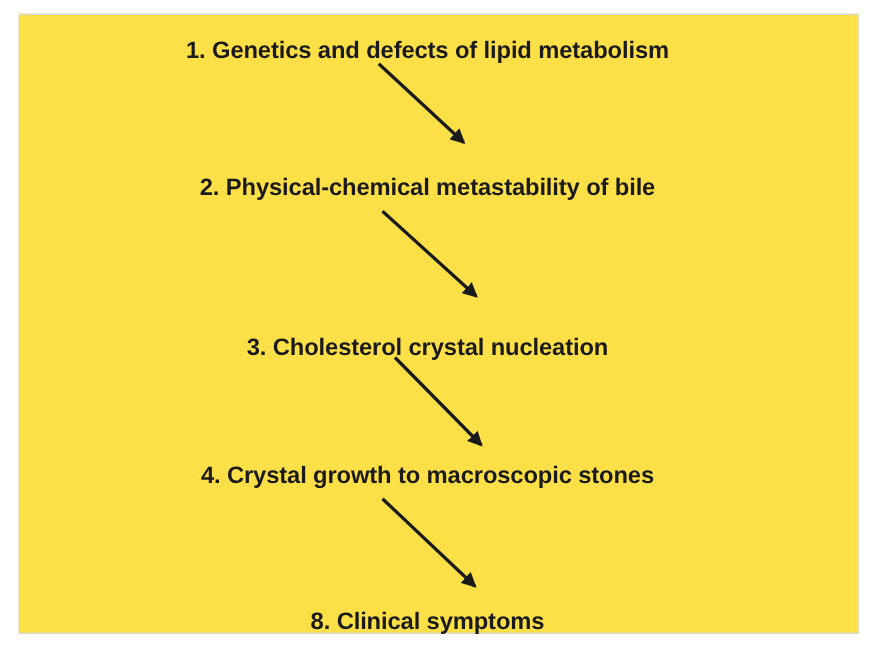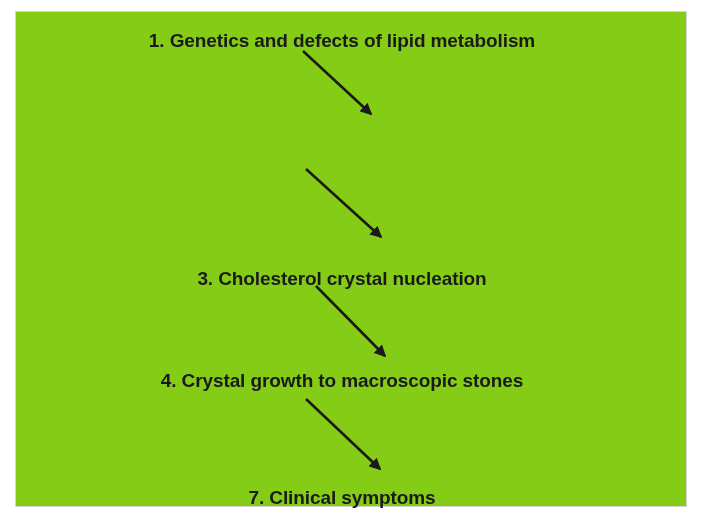--- a/index.html
+++ b/index.html
@@ -12,21 +12,21 @@
     height: 525px;
     font-family: "Liberation Sans", sans-serif;
     overflow: hidden;
   }
   #diagram-frame {
     position: absolute;
     left: 15px;
     top: 11px;
     width: 672px;
     height: 496px;
-    background: #84cc16;
+    background: #fde047;
     border: 1px solid #d6d6d6;
     box-sizing: border-box;
   }
   .flow-step {
     position: absolute;
     left: 0;
     width: 100%;
     text-align: center;
     font-weight: bold;
     color: #1a1a1a;
@@ -61,26 +61,29 @@
     <line x1="287" y1="39" x2="355" y2="102" stroke="#1a1a1a" stroke-width="2.6" marker-end="url(#arrowhead)"></line>
     <line x1="290" y1="157" x2="365" y2="225" stroke="#1a1a1a" stroke-width="2.6" marker-end="url(#arrowhead)"></line>
     <line x1="300" y1="274" x2="369" y2="344" stroke="#1a1a1a" stroke-width="2.6" marker-end="url(#arrowhead)"></line>
     <line x1="290" y1="387" x2="364" y2="457" stroke="#1a1a1a" stroke-width="2.6" marker-end="url(#arrowhead)"></line>
   </svg>
 
   <div class="flow-step" style="top: 18px;">
     <span class="step-shift">1. Genetics and defects of lipid metabolism</span>
   </div>
 
+  <div class="flow-step" style="top: 128px;">
+    <span class="step-shift">2. Physical-chemical metastability of bile</span>
+  </div>
 
   <div class="flow-step" style="top: 256px;">
     <span class="step-shift">3. Cholesterol crystal nucleation</span>
   </div>
 
   <div class="flow-step" style="top: 358px;">
     <span class="step-shift">4. Crystal growth to macroscopic stones</span>
   </div>
 
   <div class="flow-step" style="top: 475px;">
-    <span class="step-shift">7. Clinical symptoms</span>
+    <span class="step-shift">8. Clinical symptoms</span>
   </div>
 
 </div>
 
 </body></html>

